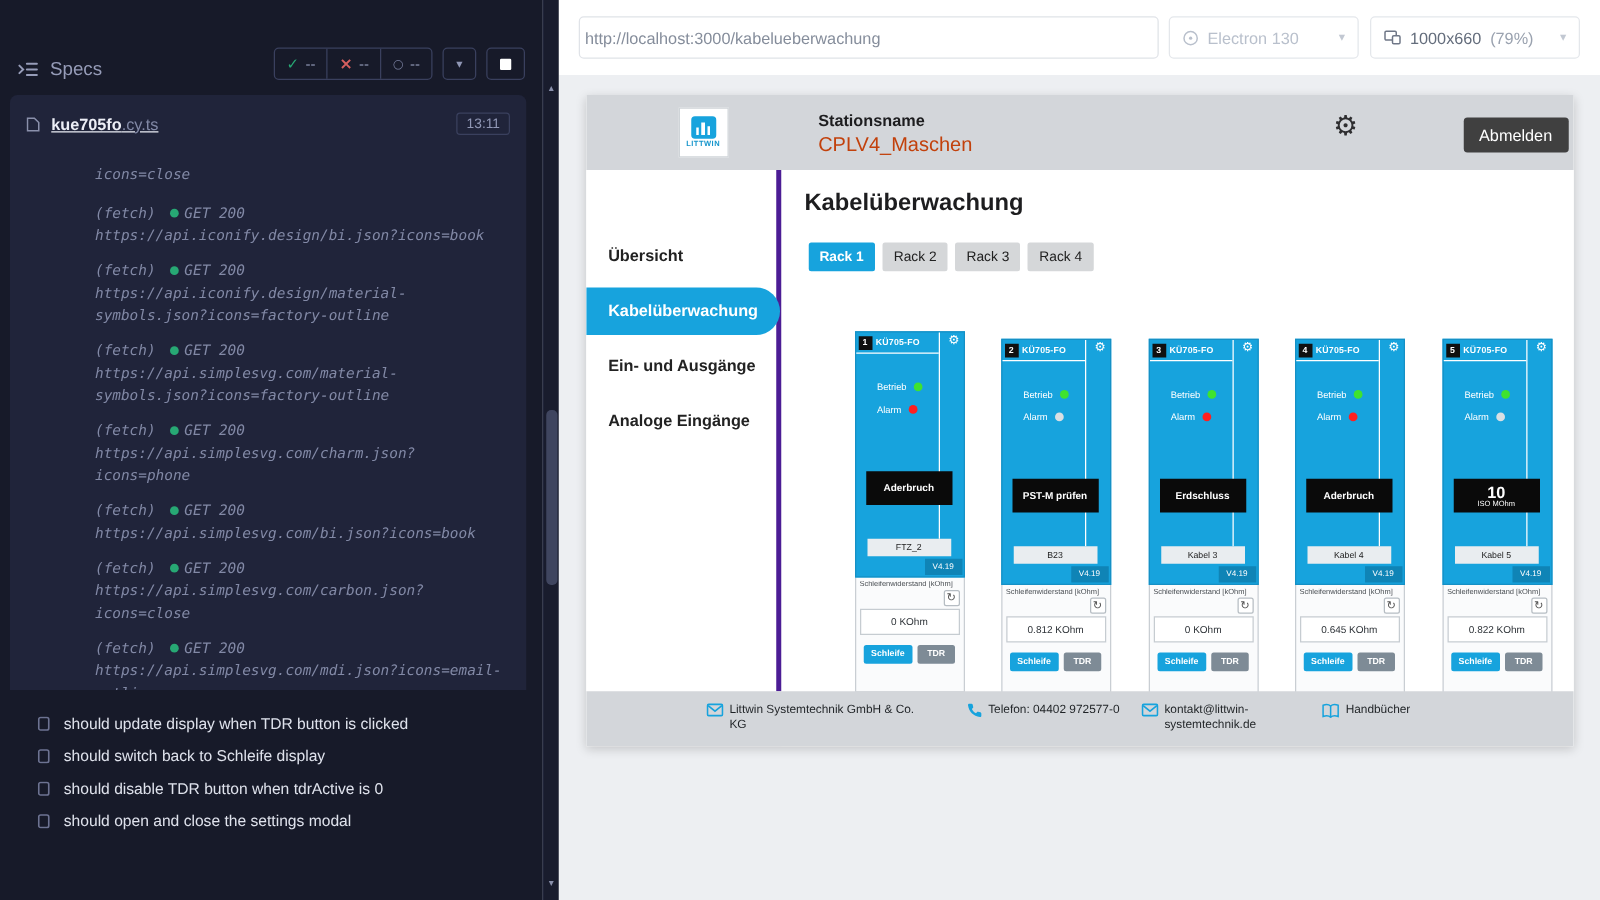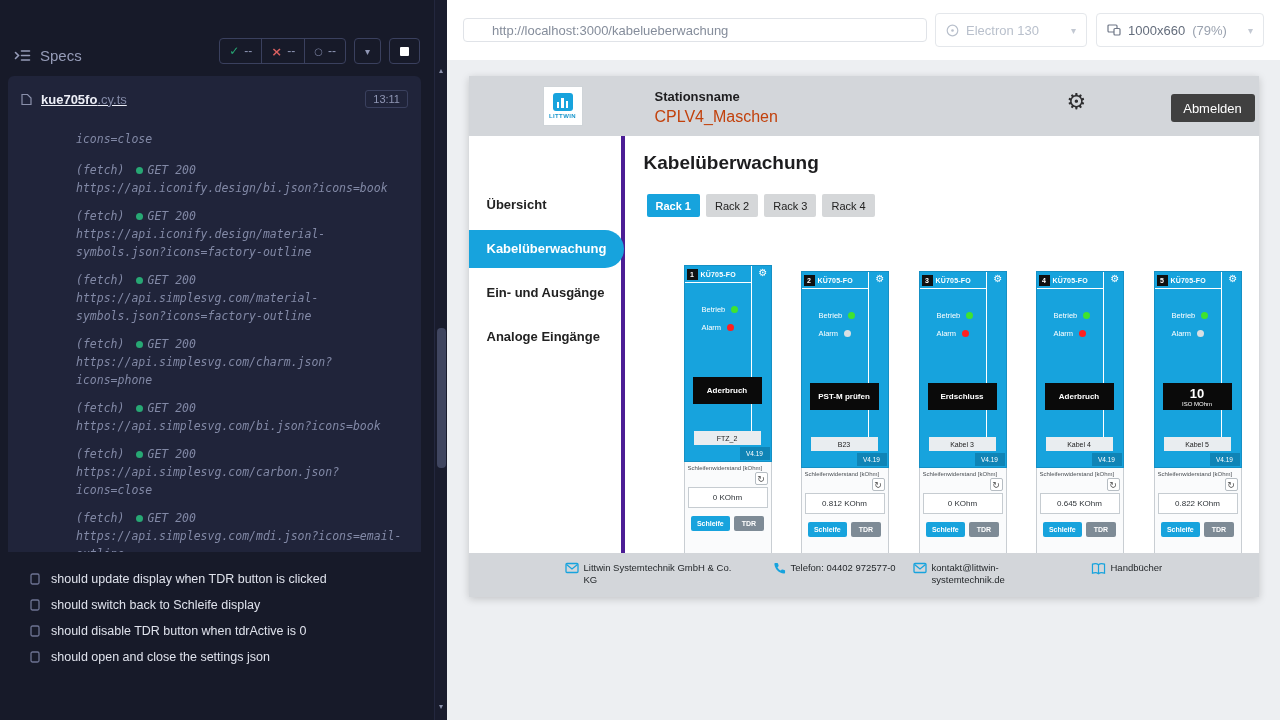--- a/index.html
+++ b/index.html
@@ -40,21 +40,21 @@
   .test-icon { flex:0 0 auto; display:flex; }
 
   #cy-scrollbar { position:relative; width:13px; flex:0 0 13px; background:#191c2d; border-left:1px solid #23273e; }
   .sb-thumb { position:absolute; left:2px; width:9px; top:328px; height:140px; background:#3f455f; border-radius:4px; }
   .sb-arrow { position:absolute; left:0; width:12px; text-align:center; color:#8a90ab; font-size:8px; font-family:"DejaVu Sans",sans-serif; }
   .sb-up { top:66px; } .sb-down { top:702px; }
 
   
   #right { flex:1; display:flex; flex-direction:column; min-width:0; background:#edeff2; }
   .toolbar { height:60px; flex:0 0 60px; background:#ffffff; display:flex; align-items:center; padding:0 16px; gap:8px; }
-  .url-input { width:464px; height:24px; border:1px solid #e0e3e8; border-radius:4px; padding:0 28px; font-size:13px; color:#858d9b; outline:none; background:#fff; font-family:"Liberation Sans",sans-serif; }
+  .url-input { width:464px; height:34px; border:1px solid #e0e3e8; border-radius:4px; padding:0 4px; font-size:13px; color:#858d9b; outline:none; background:#fff; font-family:"Liberation Sans",sans-serif; }
   .tb-select { height:34px; border:1px solid #e4e7eb; border-radius:4px; display:flex; align-items:center; gap:7px; padding:0 10px; font-size:13px; cursor:pointer; background:#fff; }
   .sel-browser { width:152px; color:#b9c0cc; }
   .sel-viewport { width:168px; color:#646d7c; margin-left:auto; }
   .sel-viewport .zoom { color:#9aa2af; }
   .chev { margin-left:auto; color:#c2c8d2; font-size:10px; font-family:"DejaVu Sans",sans-serif; }
 
   .stage { flex:1; position:relative; overflow:hidden; }
   .app-page { position:relative; width:790px; height:521px; margin:16px auto 0; background:#ffffff; box-shadow:0 2px 8px rgba(0,0,0,0.18); overflow:hidden; }
 
   
@@ -119,21 +119,21 @@
   .btn-tdr { background:#7e8b96; color:#fff; border:none; border-radius:2px; font-size:7px; font-weight:700; padding:4px 8px; cursor:pointer; font-family:"Liberation Sans",sans-serif; }
 
   
   .app-footer { position:absolute; left:0; right:0; bottom:0; height:44px; background:#d3d6da; z-index:6; }
   .f-item { position:absolute; top:9px; display:flex; gap:5px; }
   .f-icon { flex:0 0 auto; margin-top:0; display:flex; }
   .f-text { font-size:9.5px; line-height:12px; color:#1f2326; }
   .f1 { left:96px; } .f1 .f-text { width:158px; }
   .f2 { left:304px; } .f2 .f-text { width:106px; }
   .f3 { left:444px; } .f3 .f-text { width:84px; }
-  .f4 { left:622px; }
+  .f4 { left:588px; }
 </style>
 </head>
 <body>
 
 <div id="root">
 
   <aside id="cypress">
     <div class="cy-header">
       <div class="cy-specs">
         <svg width="17" height="13" viewBox="0 0 17 13" fill="none" stroke="#969cb8" stroke-width="1.6" stroke-linecap="round">
@@ -232,21 +232,21 @@
             </svg>
           </span>
         <span>should disable TDR button when tdrActive is 0</span>
       </li>
       <li class="cy-test">
         <span class="test-icon">
             <svg width="10" height="12" viewBox="0 0 10 12" fill="none" stroke="#6d7392" stroke-width="1.3">
               <rect x="1" y="1" width="8" height="10" rx="1.5"></rect>
             </svg>
           </span>
-        <span>should open and close the settings json</span>
+        <span>should open and close the settings modal</span>
       </li>
     </ul>
   </aside>
 
   <div id="cy-scrollbar">
     <span class="sb-arrow sb-up">▴</span>
     <span class="sb-thumb"></span>
     <span class="sb-arrow sb-down">▾</span>
   </div>
 

